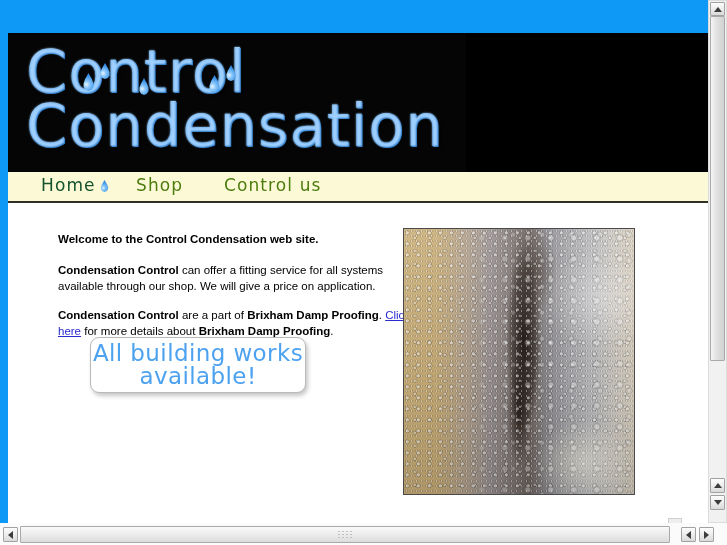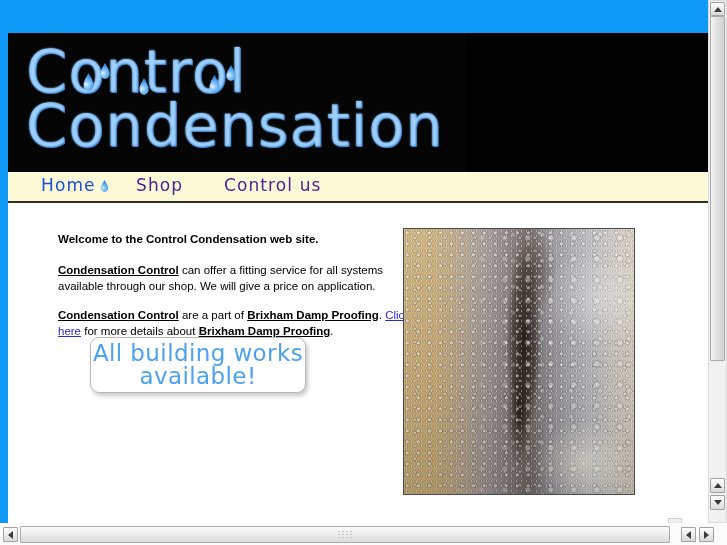--- a/index.html
+++ b/index.html
@@ -89,26 +89,26 @@
     background: #fcf9d6;
     border-bottom: 2px solid #2f2f23;
     box-sizing: border-box;
   }
   .nav-item {
     position: absolute;
     top: 3px;
     font-family: "DejaVu Sans", sans-serif;
     font-size: 17px;
     letter-spacing: 1.1px;
-    color: #4c1d95;
+    color: #4d7c0f;
     text-decoration: none;
     white-space: nowrap;
   }
   .nav-item.active {
-    color: #1d4ed8;
+    color: #14532d;
     border-bottom: 2px solid #57a8f2;
     padding-bottom: 12px;
   }
   #nav-home    { left: 33px; }
   #nav-shop    { left: 128px; }
   #nav-contact { left: 216px; }
   #nav-home-drop {
     position: absolute;
     left: 92px; top: 8px;
     width: 9px; height: 12px;
@@ -131,21 +131,21 @@
     width: 372px;
   }
   .para {
     margin: 0 0 13px 0;
     font-family: "Liberation Sans", sans-serif;
     font-size: 11.5px;
     line-height: 16px;
     color: #000000;
   }
   .para.lead { font-weight: bold; margin-bottom: 15px; }
-  .para b { font-weight: bold; text-decoration: underline; }
+  .para b { font-weight: bold; }
   .para a {
     color: #2a2ad0;
     text-decoration: underline;
   }
 
   
   #promo-box {
     position: absolute;
     left: 82px;
     top: 134px;

